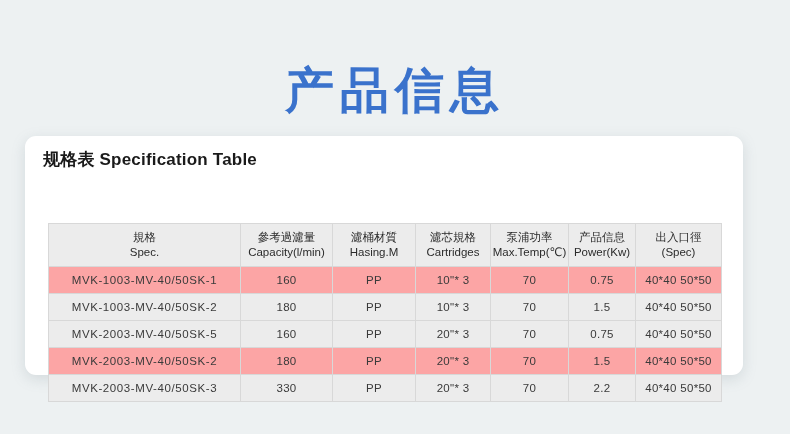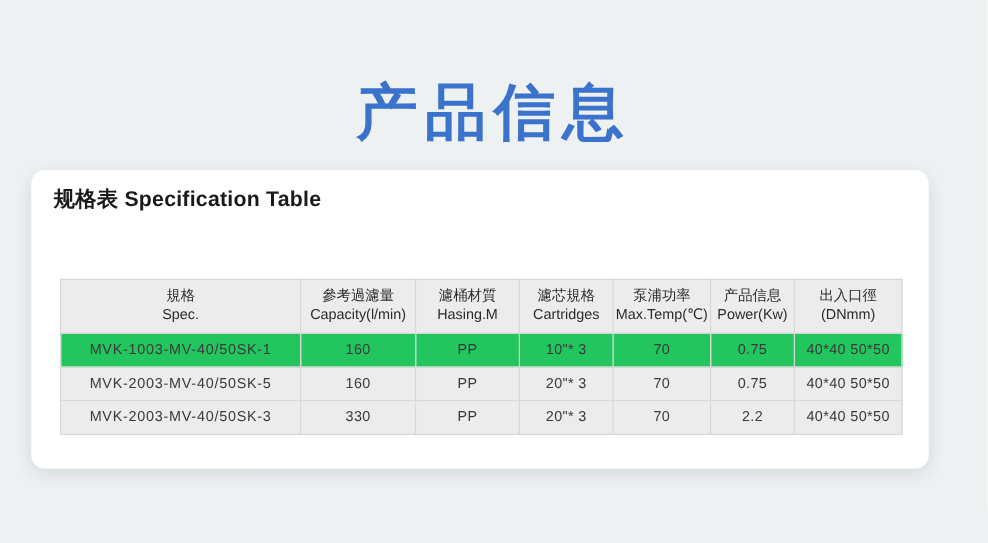--- a/index.html
+++ b/index.html
@@ -89,21 +89,21 @@
   table.spec thead th .hdr-cn {
     display: block;
     font-size: 11.5px;
   }
   table.spec thead th .hdr-en {
     display: block;
     font-size: 11.5px;
   }
   table.spec tbody td {
     height: 26px;
-    background: #22c55e;
+    background: #fca5a5;
     font-size: 11.5px;
     color: #3a3a3a;
     letter-spacing: 0.3px;
   }
   table.spec tbody tr.alt td {
     background: #ececec;
   }
   table.spec tbody td.spec-name {
     letter-spacing: 0.6px;
   }
@@ -160,41 +160,59 @@
             <th>
               <span class="hdr-cn">泵浦功率</span>
               <span class="hdr-en">Max.Temp(℃)</span>
             </th>
             <th>
               <span class="hdr-cn">产品信息</span>
               <span class="hdr-en">Power(Kw)</span>
             </th>
             <th>
               <span class="hdr-cn">出入口徑</span>
-              <span class="hdr-en">(DNmm)</span>
+              <span class="hdr-en">(Spec)</span>
             </th>
           </tr>
         </thead>
         <tbody>
           <tr>
             <td class="spec-name">MVK-1003-MV-40/50SK-1</td>
             <td>160</td>
             <td>PP</td>
             <td>10"* 3</td>
             <td>70</td>
             <td>0.75</td>
             <td>40*40  50*50</td>
           </tr>
           <tr class="alt">
+            <td class="spec-name">MVK-1003-MV-40/50SK-2</td>
+            <td>180</td>
+            <td>PP</td>
+            <td>10"* 3</td>
+            <td>70</td>
+            <td>1.5</td>
+            <td>40*40  50*50</td>
+          </tr>
+          <tr class="alt">
             <td class="spec-name">MVK-2003-MV-40/50SK-5</td>
             <td>160</td>
             <td>PP</td>
             <td>20"* 3</td>
             <td>70</td>
             <td>0.75</td>
+            <td>40*40  50*50</td>
+          </tr>
+          <tr>
+            <td class="spec-name">MVK-2003-MV-40/50SK-2</td>
+            <td>180</td>
+            <td>PP</td>
+            <td>20"* 3</td>
+            <td>70</td>
+            <td>1.5</td>
             <td>40*40  50*50</td>
           </tr>
           <tr class="alt">
             <td class="spec-name">MVK-2003-MV-40/50SK-3</td>
             <td>330</td>
             <td>PP</td>
             <td>20"* 3</td>
             <td>70</td>
             <td>2.2</td>
             <td>40*40  50*50</td>

